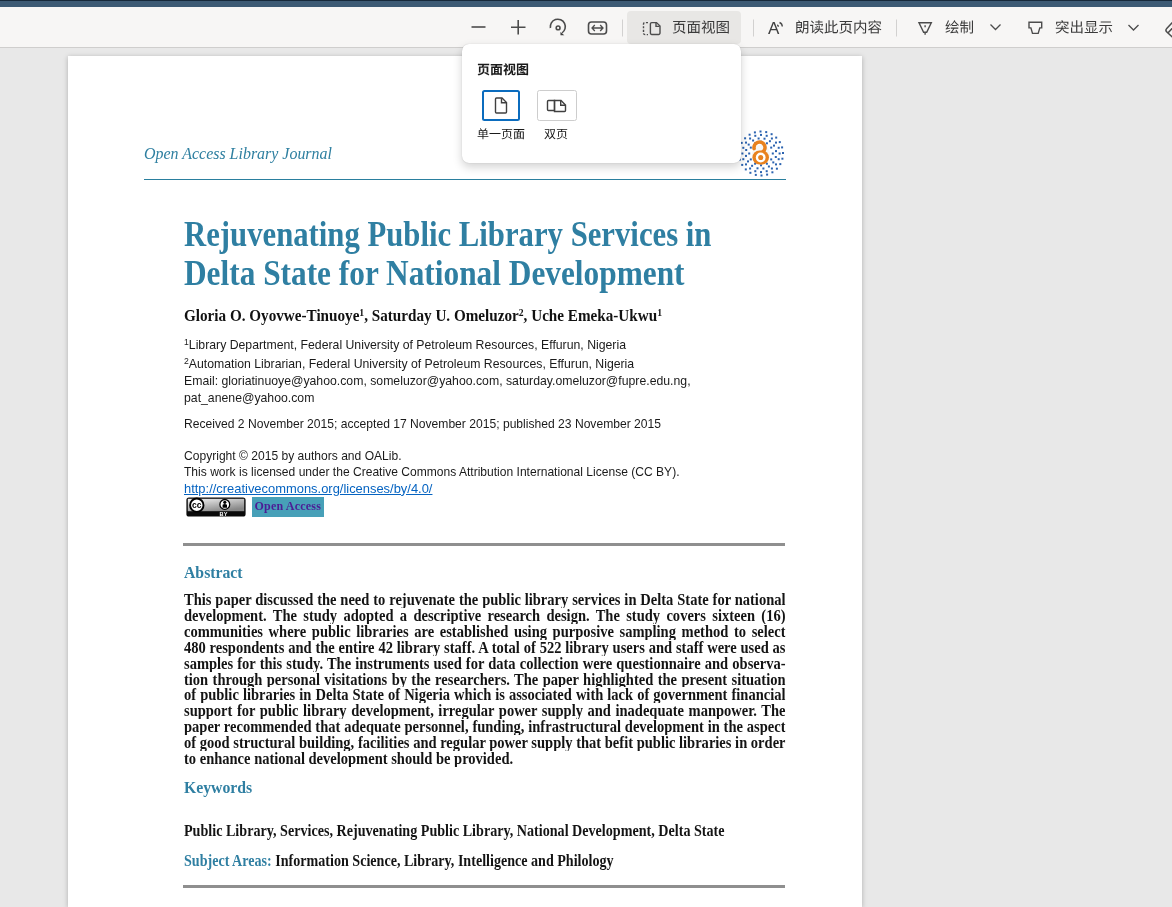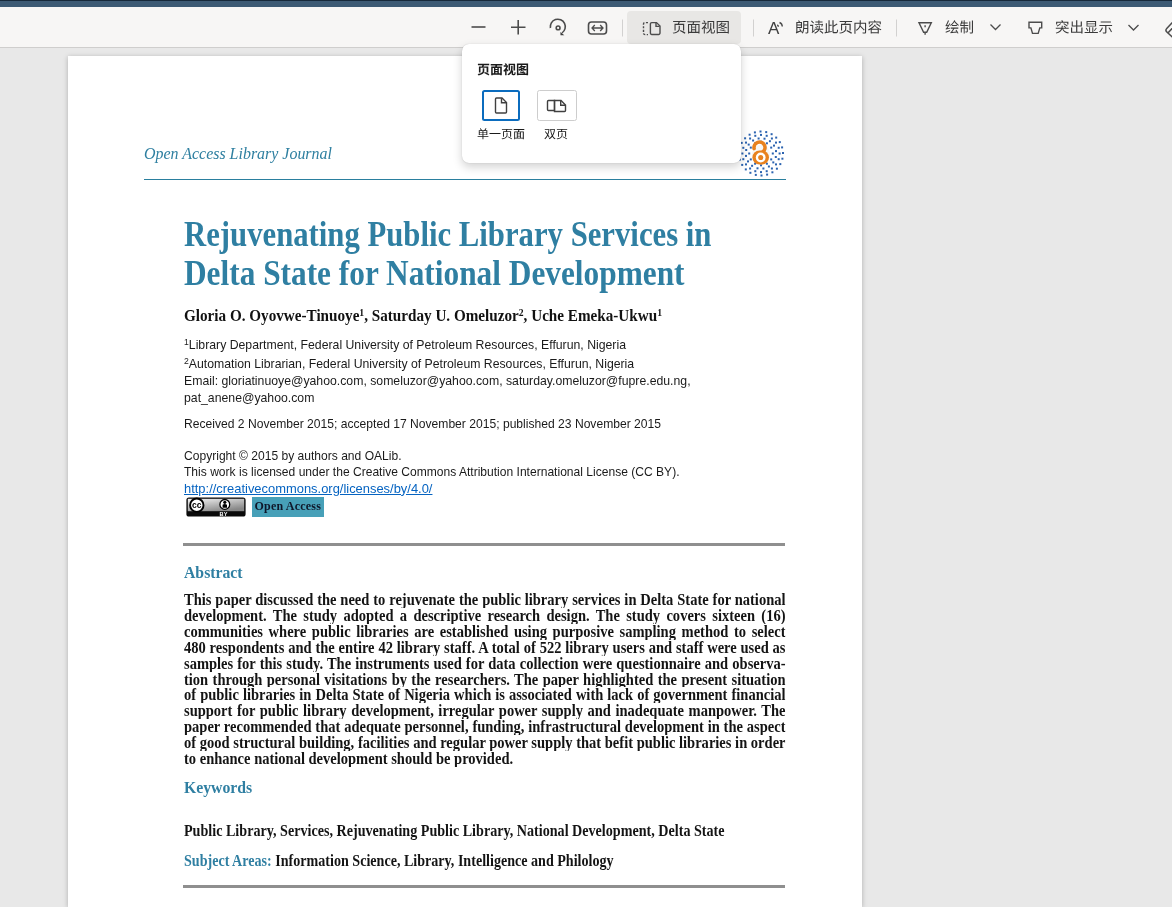--- a/index.html
+++ b/index.html
@@ -12,21 +12,21 @@
 #jrule { position:absolute; left:144px; top:178.5px; width:642px; height:1.7px; background:#2a7f9e; }
 .tl { position:absolute; left:184px; font-weight:bold; font-size:36px; line-height:39.1px; font-family:"Liberation Serif",serif; color:#2f7fa2; white-space:nowrap; }
 #authors { position:absolute; left:184px; top:303.4px; font:bold 16.5px/20px "Liberation Serif",serif; color:#111; transform:scaleX(0.919); white-space:nowrap;}
 #authors sup { font-size:10.5px; vertical-align:4.5px;}
 #affil { position:absolute; left:184px; top:332.9px; font:13.5px/17px "Liberation Sans",sans-serif; color:#1a1a1a; transform:scaleX(0.908); white-space:nowrap;}
 #affil sup { font-size:9.5px; vertical-align:3.5px;}
 #received { position:absolute; left:184px; top:415.1px; font:13.5px/17px "Liberation Sans",sans-serif; color:#1a1a1a; transform:scaleX(0.8965); white-space:nowrap;}
 #copyr { position:absolute; left:184px; top:448px; font:13.5px/16.3px "Liberation Sans",sans-serif; color:#1a1a1a; white-space:nowrap;}
 #copyr > div { transform-origin:0 0; }
 #link { color:#0563c1; text-decoration:underline; }
-#oabadge { position:absolute; left:251.5px; top:497.3px; width:72.5px; height:19.8px; background:#47a0b8; color:#0f172a;
+#oabadge { position:absolute; left:251.5px; top:497.3px; width:72.5px; height:19.8px; background:#47a0b8; color:#4c1d95;
   font:bold 12px/19.8px "Liberation Serif",serif; letter-spacing:0.2px; text-align:center; white-space:nowrap; }
 .rule { position:absolute; left:183px; width:602px; height:3px; background:#8f8f8f; }
 .h2 { position:absolute; left:184px; font:bold 17.5px/20px "Liberation Serif",serif; color:#2f7fa2; transform:scaleX(0.9); transform-origin:0 0; white-space:nowrap;}
 #abs { position:absolute; left:184px; top:592.3px; width:684px; font-weight:bold; font-size:16.5px; line-height:15.87px; font-family:"Liberation Serif",serif; color:#141414; transform:scaleX(0.8794); transform-origin:0 0;}
 .jl { text-align:justify; height:15.87px; overflow:hidden; }
 .jl::after { content:""; display:inline-block; width:100%; }
 .jl.last { text-align:left; }
 #kwtext { position:absolute; left:184px; top:822.7px; font:bold 16px/16px "Liberation Serif",serif; color:#141414; transform:scaleX(0.882); transform-origin:0 0; white-space:nowrap;}
 #subj { position:absolute; left:184px; top:853.4px; font:bold 16px/16px "Liberation Serif",serif; color:#141414; transform:scaleX(0.88); transform-origin:0 0; white-space:nowrap;}
 #subj .t { color:#2f7fa2; }

